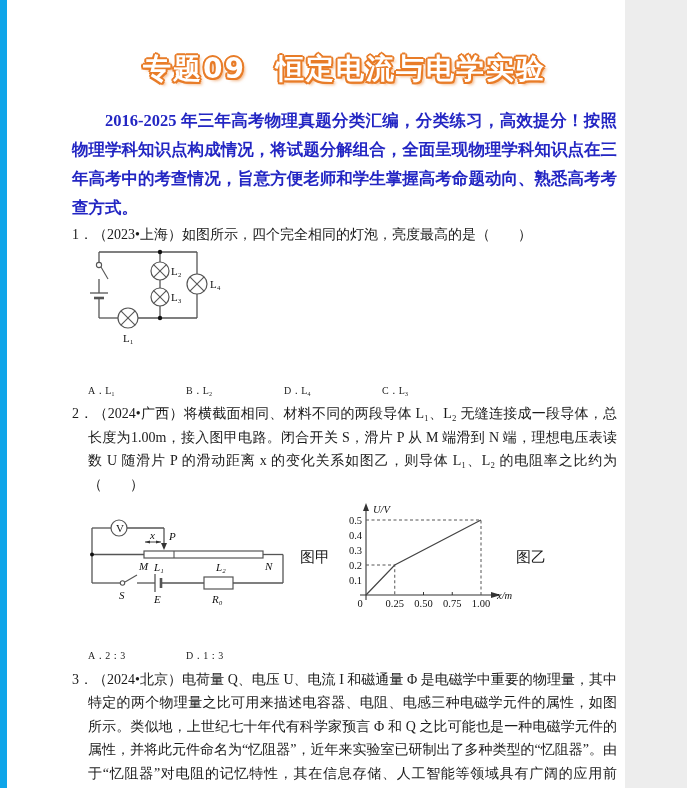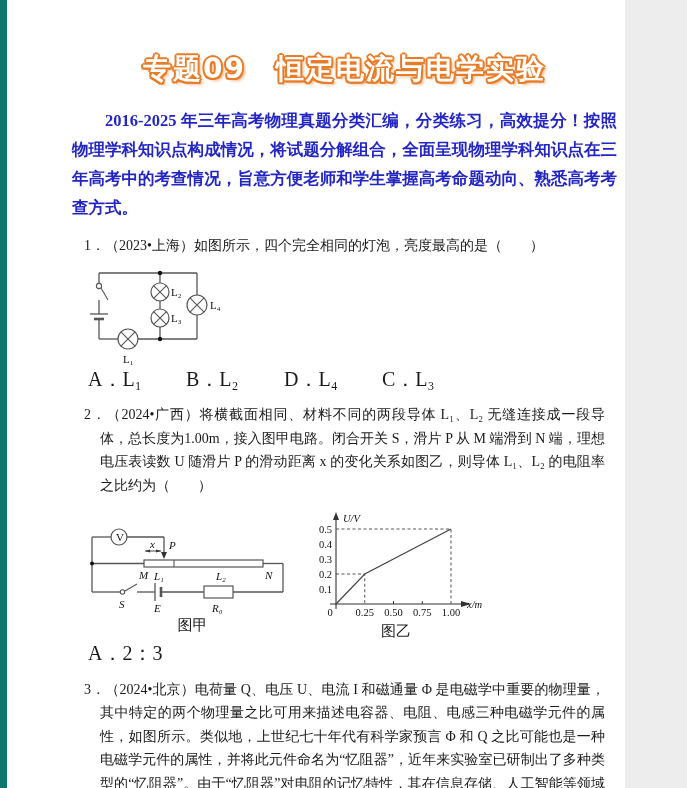--- a/index.html
+++ b/index.html
@@ -2,21 +2,21 @@
 <html><head>
 <meta charset="utf-8">
 <style>
   html,body{margin:0;padding:0;}
   body{
     width:687px;height:788px;overflow:hidden;
     background:#ededed;
     font-family:"Liberation Serif","DejaVu Serif",serif;
     color:#1a1a1a;
   }
-  .canvas{position:relative;width:567px;height:788px;background:#0f766e;}
+  .canvas{position:relative;width:567px;height:788px;background:#0ea5e9;}
   .paper{
     position:absolute;left:7px;top:0;width:618px;height:788px;
     background:#ffffff;box-sizing:border-box;
     padding:0 8px 0 65px;
   }
   .doc-title{
     margin:53px 0 0 0;
     text-align:center;
     font-family:"DejaVu Sans","Liberation Sans",sans-serif;
     font-weight:bold;
@@ -35,36 +35,36 @@
     color:#2326c3;
     text-align:justify;
     text-indent:33px;
   }
   .section-header{
     margin-top:13px;
     font-size:14.5px;line-height:23px;
     font-weight:bold;
   }
   .q-text{
-    margin:12px;
+    margin:0;
     font-size:14px;line-height:23.5px;
     text-align:justify;
     padding-left:16px;text-indent:-16px;
   }
   .q1-block{margin-top:1px;}
   .options{
     display:flex;
     padding-left:16px;
-    font-size:20px;line-height:23.5px;
+    font-size:10px;line-height:23.5px;margin-top:32px;
   }
   .options span{width:98px;flex:0 0 auto;}
   .fig{display:block;}
   .fig-q1{margin:2px 0 0 13px;}
   .fig-row{display:flex;align-items:flex-start;margin:4px 0 2px 13px;}
-  .fig-col{display:flex;flex-direction:column;align-items:center;}
+  .fig-col{display:flex;flex-direction:row;align-items:center;}
   .fig-col.jia{margin-top:6px;margin-right:6px;}
   .fig-caption{font-size:15px;line-height:18px;margin-top:1px;color:#1a1a1a;}
   
   .wire{stroke:#555;stroke-width:1.3;fill:none;}
   .wire-thin{stroke:#555;stroke-width:1.1;fill:none;}
   .plate-long{stroke:#555;stroke-width:1.3;}
   .plate-short{stroke:#555;stroke-width:2.6;}
   .node{fill:#111;}
   .lampline{stroke:#555;stroke-width:1.1;}
   .cktlabel{font-family:"Liberation Serif","DejaVu Serif",serif;font-size:11px;fill:#111;}
@@ -222,20 +222,21 @@
             <path class="guide" d="M30,20 H145 V95"></path>
 
             <polyline class="dataline" points="30,95 58.75,65 145,20"></polyline>
           </svg>
           <div class="fig-caption">图乙</div>
         </div>
       </div>
 
       <div class="options">
         <span>A．2：3</span>
+        <span>D．1：3</span>
       </div>
     </div>
 
     <div>
       <p class="q-text"><span>3．</span><span>（2024•北京）电荷量 Q、电压 U、电流 I 和磁通量 Φ 是电磁学中重要的物理量，其中特定的两个物理量之比可用来描述电容器、电阻、电感三种电磁学元件的属性，如图所示。类似地，上世纪七十年代有科学家预言 Φ 和 Q 之比可能也是一种电磁学元件的属性，并将此元件命名为“忆阻器”，近年来实验室已研制出了多种类型的“忆阻器”。由于“忆阻器”对电阻的记忆特性，其在信息存储、人工智能等领域具有广阔的应用前景。下列说法错误的是（　　）</span></p>
     </div>
 
   </div>
 </div>
 

